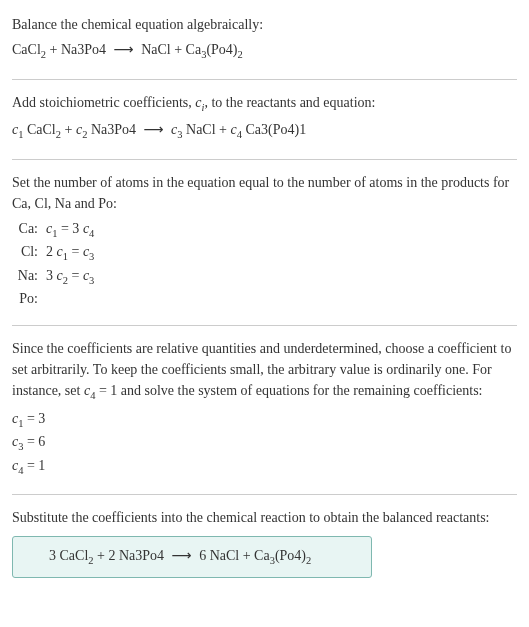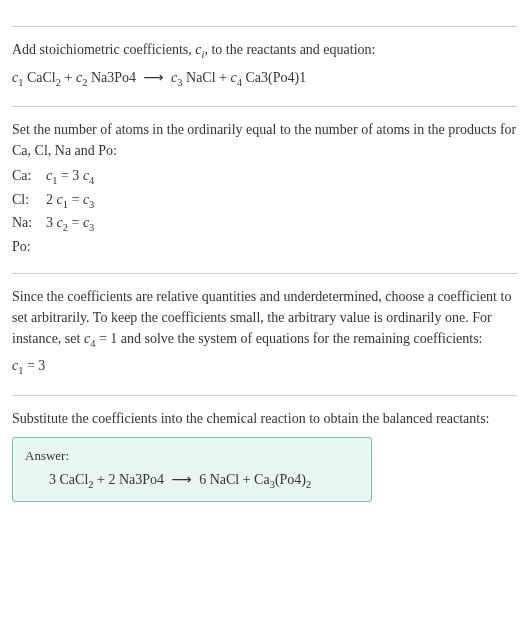--- a/index.html
+++ b/index.html
@@ -29,21 +29,21 @@
     }
     .atom-table {
       margin: 4px 0;
     }
     .atom-row {
       display: flex;
       align-items: baseline;
     }
     .atom-label {
       width: 34px;
-      text-align: left;
+      text-align: right;
       padding-right: 8px;
     }
     .atom-eq {
       text-align: center;
     }
     .coeff-list {
       margin: 4px 0;
       font-family: Liberation Serif, serif;
     }
     .answer-box {
@@ -70,39 +70,45 @@
       font-style: italic;
     }
     .arrow {
       padding: 0 4px;
     }
   </style>
 </head>
 <body>
 
 <div class="section">
+  <div>Balance the chemical equation algebraically:</div>
+  <div class="equation">
+    <span>CaCl</span><sub>2</sub><span> + </span><span>Na3Po4</span>
+    <span class="arrow">⟶</span>
+    <span>NaCl + Ca</span><sub>3</sub><span>(Po4)</span><sub>2</sub>
+  </div>
 </div>
 
 <hr>
 
 <div class="section">
   <div>
     <span>Add stoichiometric coefficients, </span><span class="ital">c</span><sub class="ital">i</sub><span>, to the reactants and equation:</span>
   </div>
   <div class="equation">
     <span class="ital">c</span><sub>1</sub><span> CaCl</span><sub>2</sub><span> + </span><span class="ital">c</span><sub>2</sub><span> Na3Po4</span>
     <span class="arrow">⟶</span>
     <span class="ital">c</span><sub>3</sub><span> NaCl + </span><span class="ital">c</span><sub>4</sub><span> Ca3(Po4)1</span>
   </div>
 </div>
 
 <hr>
 
 <div class="section">
-  <div>Set the number of atoms in the ordinarily equal to the number of atoms in the products for Ca, Cl, Na and Po:</div>
+  <div>Set the number of atoms in the equation equal to the number of atoms in the products for Ca, Cl, Na and Po:</div>
   <div class="atom-table">
     <div class="atom-row">
       <div class="atom-label">Ca:</div>
       <div class="atom-eq"><span class="ital">c</span><sub>1</sub><span> = 3 </span><span class="ital">c</span><sub>4</sub></div>
     </div>
     <div class="atom-row">
       <div class="atom-label">Cl:</div>
       <div class="atom-eq"><span>2 </span><span class="ital">c</span><sub>1</sub><span> = </span><span class="ital">c</span><sub>3</sub></div>
     </div>
     <div class="atom-row">
@@ -116,28 +122,29 @@
 </div>
 
 <hr>
 
 <div class="section">
   <div>
     <span>Since the coefficients are relative quantities and underdetermined, choose a coefficient to set arbitrarily. To keep the coefficients small, the arbitrary value is ordinarily one. For instance, set </span><span class="ital">c</span><sub>4</sub><span> = 1</span><span> and solve the system of equations for the remaining coefficients:</span>
   </div>
   <div class="coeff-list">
     <div><span class="ital">c</span><sub>1</sub><span> = 3</span></div>
+    <div><span class="ital">c</span><sub>3</sub><span> = 6</span></div>
+    <div><span class="ital">c</span><sub>4</sub><span> = 1</span></div>
   </div>
 </div>
 
 <hr>
 
 <div class="section">
   <div>Substitute the coefficients into the chemical reaction to obtain the balanced reactants:</div>
   <div class="answer-box">
-    <div class="answer-label">Answer:</div>
     <div class="answer-eq">
       <span>3 CaCl</span><sub>2</sub><span> + 2 Na3Po4</span>
       <span class="arrow">⟶</span>
       <span>6 NaCl + Ca</span><sub>3</sub><span>(Po4)</span><sub>2</sub>
     </div>
   </div>
 </div>
 
 </body></html>

